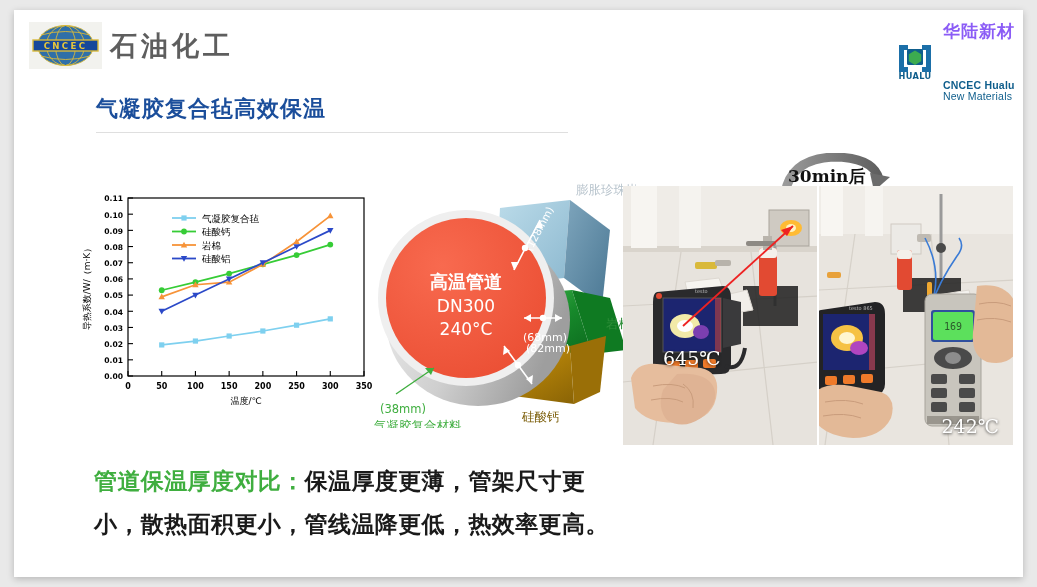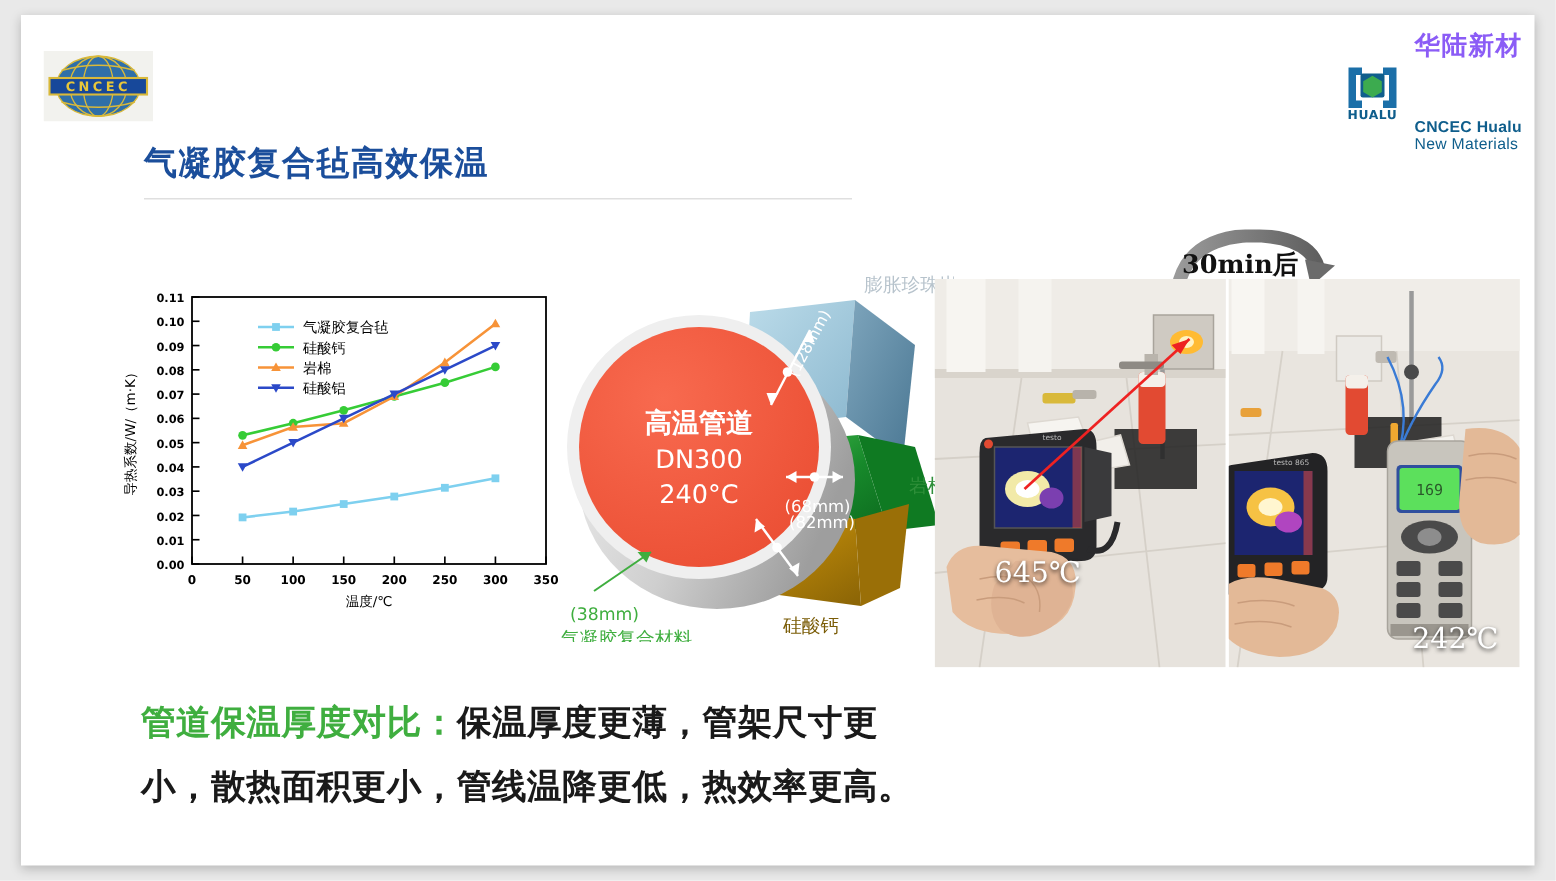--- a/index.html
+++ b/index.html
@@ -2,21 +2,21 @@
 <html><head>
 <meta charset="utf-8">
 <style>
   html,body{margin:0;padding:0;background:#e9e9e9;}
   body{width:1037px;height:587px;overflow:hidden;font-family:"Liberation Sans","DejaVu Sans",sans-serif;}
 
   .slide{position:absolute;left:14px;top:10px;width:1009px;height:567px;background:#ffffff;
          box-shadow:0 2px 7px rgba(0,0,0,0.22);overflow:hidden;}
 
   
-  .hdr-left{position:absolute;left:15px;top:12px;display:flex;align-items:center;gap:8px;margin-top:12px;}
+  .hdr-left{position:absolute;left:15px;top:12px;display:flex;align-items:center;gap:8px;}
   .cncec-logo{position:relative;width:73px;height:47px;}
   .cncec-logo svg{display:block;}
   .hdr-cn{font-family:"DejaVu Serif","Liberation Serif",serif;font-size:27px;font-weight:bold;
           color:#5e5e5e;letter-spacing:4px;}
 
   .hdr-right{position:absolute;right:8px;top:12px;display:flex;align-items:center;gap:7px;}
   .hualu-mark{width:42px;height:42px;position:relative;text-decoration:underline;}
   .hualu-txt{line-height:1.06;}
   .hualu-cn{font-family:"DejaVu Sans","Liberation Sans",sans-serif;font-size:17px;font-weight:bold;color:#8b5cf6;letter-spacing:1px;}
   .hualu-en1{font-size:10.5px;color:#0f5e8c;font-weight:bold;letter-spacing:.2px;margin-top:40px;}
@@ -33,21 +33,21 @@
   
   .diagram{position:absolute;left:360px;top:168px;width:262px;height:250px;}
   .diagram svg{display:block;}
 
   
   .photos{position:absolute;left:609px;top:176px;width:390px;height:259px;display:flex;}
   .photo{position:relative;width:50%;height:100%;overflow:hidden;}
   .photo.left{border-right:2px solid #fff;}
   .temp-label{position:absolute;color:#fff;font-family:"DejaVu Serif","Liberation Serif",serif;
               font-size:19px;text-shadow:0 1px 3px rgba(0,0,0,.7);}
-  .temp-left{left:14px;bottom:52px;padding-left:26px;}
+  .temp-left{left:14px;bottom:76px;padding-left:26px;}
   .temp-right{right:14px;bottom:8px;}
 
   .arrow30{position:absolute;left:763px;top:143px;width:120px;height:42px;}
   .arrow30 .lbl{position:absolute;left:11px;top:12px;font-family:"DejaVu Serif","Liberation Serif",serif;
                 font-size:17px;font-weight:bold;color:#111;white-space:nowrap;}
 
   
   .caption{position:absolute;left:80px;top:450px;width:530px;font-size:23px;font-weight:bold;
            color:#1a1a1a;line-height:1.85;letter-spacing:.4px;}
   .caption .hl{color:#3fae3f;}
@@ -68,20 +68,21 @@
           <ellipse cx="36.5" cy="23.5" rx="10" ry="20"></ellipse>
           <line x1="8.5" y1="23.5" x2="64.5" y2="23.5"></line>
           <path d="M12 13 Q36.5 6 61 13"></path>
           <path d="M12 34 Q36.5 41 61 34"></path>
         </g>
         <rect x="4" y="18" width="65" height="11" fill="#17489a"></rect>
         <rect x="4" y="18" width="65" height="11" fill="none" stroke="#d9b93a" stroke-width="1.4"></rect>
         <text x="36.5" y="26.6" font-family="DejaVu Sans, sans-serif" font-size="8.6" font-weight="bold" fill="#e8c63a" text-anchor="middle" letter-spacing="2.3">CNCEC</text>
       </svg>
     </div>
+    <div class="hdr-cn">石油化工</div>
   </div>
 
   <div class="hdr-right">
     <div class="hualu-mark">
       <svg width="42" height="42" viewBox="0 0 42 42">
         <path d="M5 4 h9 v5 h-4 v17 h4 v5 h-9 z" fill="#1b6fa8"></path>
         <path d="M37 4 h-9 v5 h4 v17 h-4 v5 h9 z" fill="#1b6fa8"></path>
         <rect x="13" y="8" width="16" height="16" rx="1.5" fill="#0f5e8c"></rect>
         <polygon points="21,9.5 27.2,13.2 27.2,20.3 21,24 14.8,20.3 14.8,13.2" fill="#3cab4f"></polygon>
         <text x="21" y="38" font-family="DejaVu Sans, sans-serif" font-size="8.2" font-weight="bold" fill="#0f5e8c" text-anchor="middle" letter-spacing="0.4">HUALU</text>

